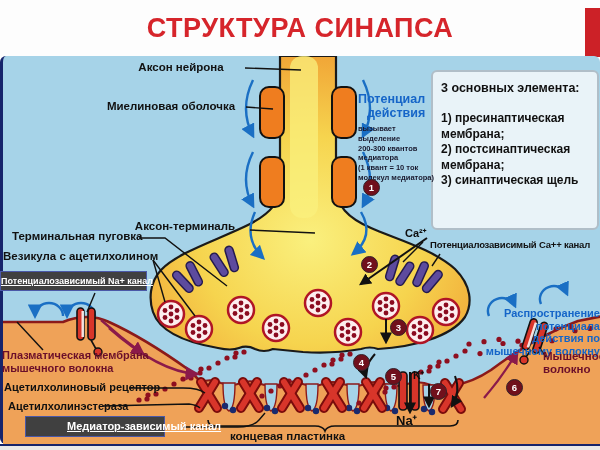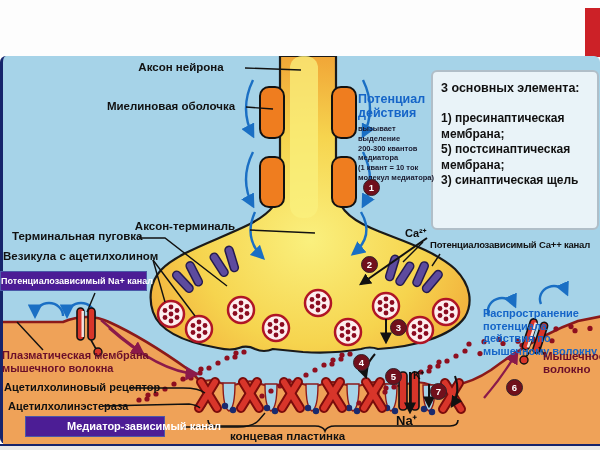--- a/index.html
+++ b/index.html
@@ -11,40 +11,41 @@
          color:#d6252b;font-size:27px;font-weight:800;letter-spacing:0.5px;}
   #red-stripe{position:absolute;left:585px;top:8px;width:15px;height:49px;background:#cc2127;}
   
   #diagram{position:absolute;left:0;top:56px;width:600px;height:388px;background:#a6d3e8;
            border-left:3px solid #16246b;box-sizing:border-box;border-radius:6px;}
   #bottom-strip{position:absolute;left:0;top:444px;width:600px;height:6px;background:#e9e9e9;border-top:2px solid #16246b;box-sizing:border-box;}
   svg{position:absolute;left:0;top:0;}
   .lbl{position:absolute;font-weight:bold;color:#111;line-height:1.15;white-space:pre-line;}
   .s11{font-size:11.5px;} .s11n{font-size:11px;}
   .right{text-align:center;}
-  .blue{color:#1565c8;}
+  .blue{color:#1565c8;text-align:right;}
   .maroon{color:#6b0f2a;}
   .tiny{font-size:7.5px;line-height:1.3;color:#1a1a2e;}
-  .navy-box{position:absolute;background:#4c1d95;border:1px solid #4a58a8;color:#ffffff;
-            font-weight:bold;text-align:center;white-space:nowrap;box-sizing:border-box;}
+  .navy-box{position:absolute;background:#404040;border:1px solid #4a58a8;color:#ffffff;
+            font-weight:bold;text-align:center;white-space:nowrap;box-sizing:border-box;text-decoration:underline;}
   .marker{position:absolute;width:17px;height:17px;border-radius:50%;background:#70101c;
           border:1px solid #33222a;color:#fff;font-size:9.5px;font-weight:bold;
           display:flex;align-items:center;justify-content:center;box-sizing:border-box;}
   #panel{position:absolute;left:428px;top:70px;width:168px;height:160px;background:#e9f3f8;
          border:2px solid #b0bec8;border-radius:6px;box-sizing:border-box;padding:9px 8px;}
   #panel .head{font-size:12.5px;font-weight:bold;color:#101010;margin-bottom:16px;}
   #panel .item{font-size:12px;font-weight:bold;color:#101010;line-height:1.3;}
   .ion{position:absolute;font-weight:bold;color:#0d0d0d;font-size:11px;white-space:nowrap;}
 </style>
 </head>
 <body>
 
 <div id="stage">
 
   <div id="header">
+    <div id="title">СТРУКТУРА СИНАПСА</div>
     <div id="red-stripe"></div>
   </div>
 
   <div id="diagram">
     <svg id="art" width="600" height="388" viewBox="0 0 600 388">
       <defs>
         <radialGradient id="boutonGrad" cx="0.5" cy="0.62" r="0.78">
           <stop offset="0%" stop-color="#faf07e"></stop>
           <stop offset="45%" stop-color="#f6d44e"></stop>
           <stop offset="78%" stop-color="#f1a838"></stop>
@@ -297,21 +298,21 @@
         <path d="M437,198 L429,210"></path>
         <path d="M543,301 L536,291"></path>
       </g>
 
       <path d="M205,364 Q205,370 213,370 L312,370 Q320,370 322,375 Q324,370 332,370 L447,370 Q455,370 455,364" fill="none" stroke="#111" stroke-width="1.6"></path>
     </svg>
 
     <div id="panel" style="top:14px;">
       <div class="head">3 основных элемента:</div>
       <div class="item">1) пресинаптическая мембрана;</div>
-      <div class="item">5) постсинаптическая мембрана;</div>
+      <div class="item">2) постсинаптическая мембрана;</div>
       <div class="item">3) синаптическая щель</div>
     </div>
   </div>
 
   <div class="lbl s11 right" style="left:120px;top:61px;width:122px;">Аксон нейрона</div>
   <div class="lbl s11 right" style="left:100px;top:100px;width:142px;">Миелиновая оболочка</div>
   <div class="lbl blue" style="left:358px;top:92px;font-size:12.5px;">Потенциал
 действия</div>
   <div class="lbl tiny" style="left:358px;top:124px;width:86px;">вызывает
 выделение

